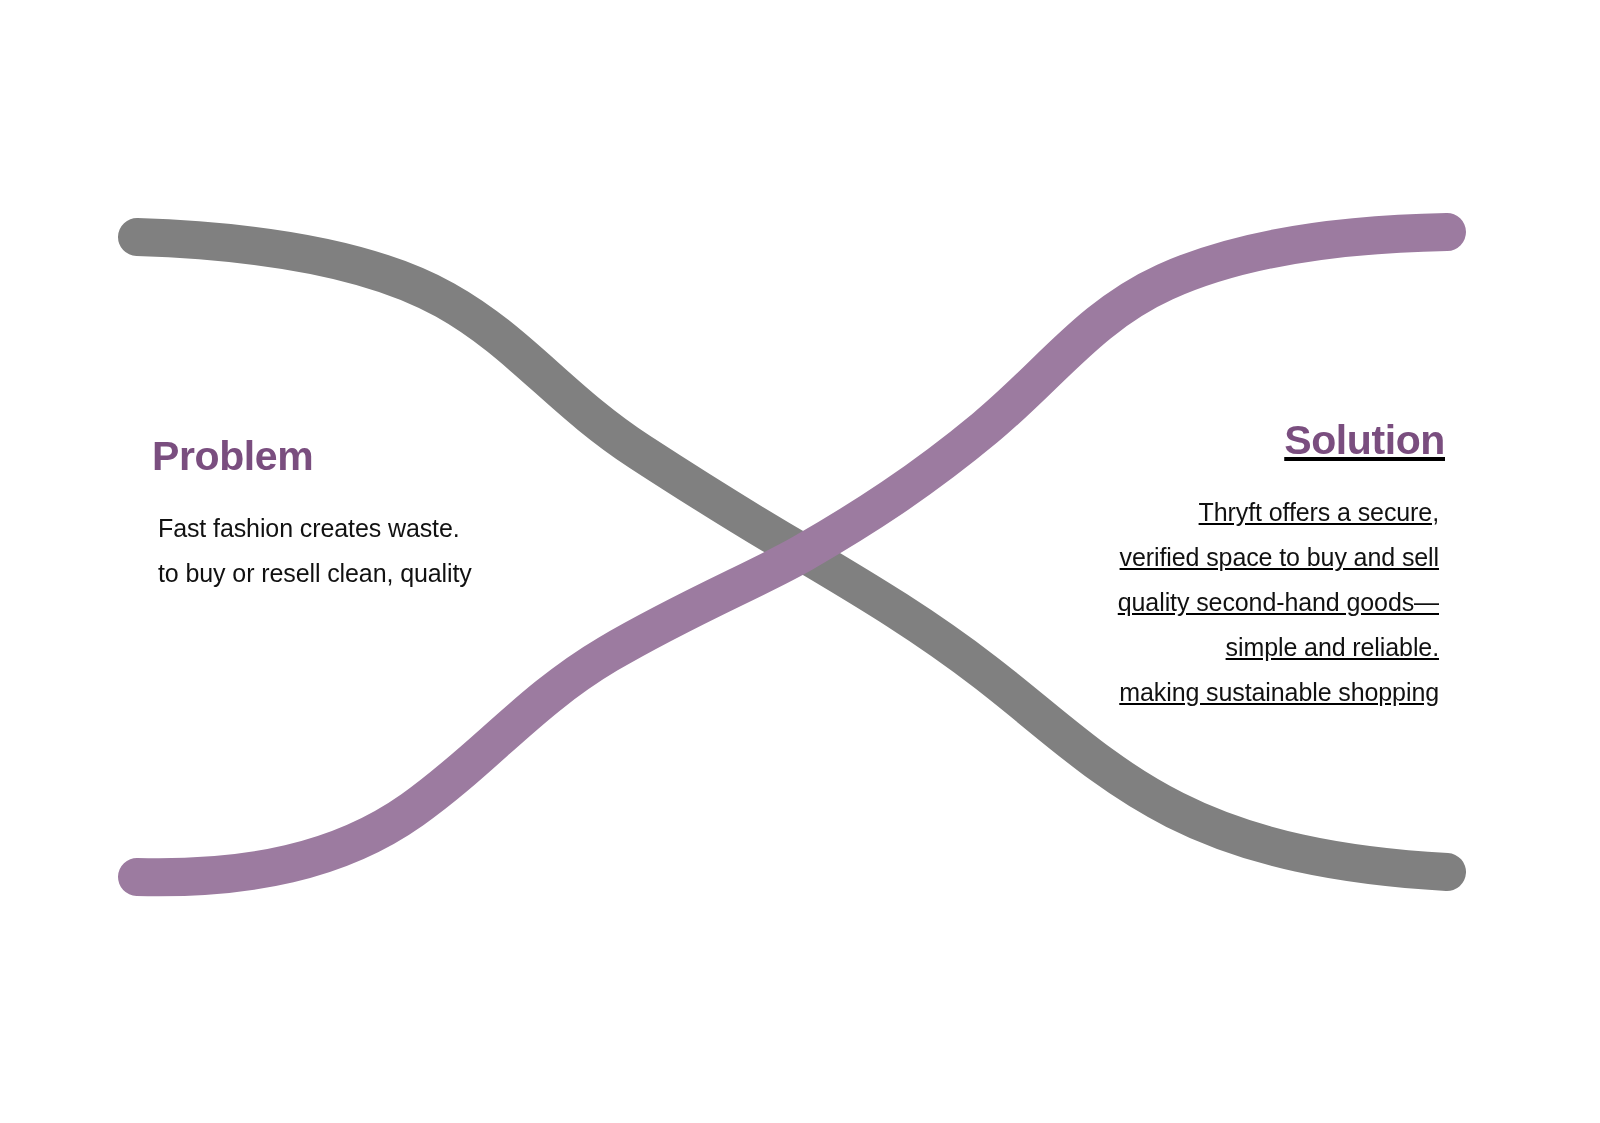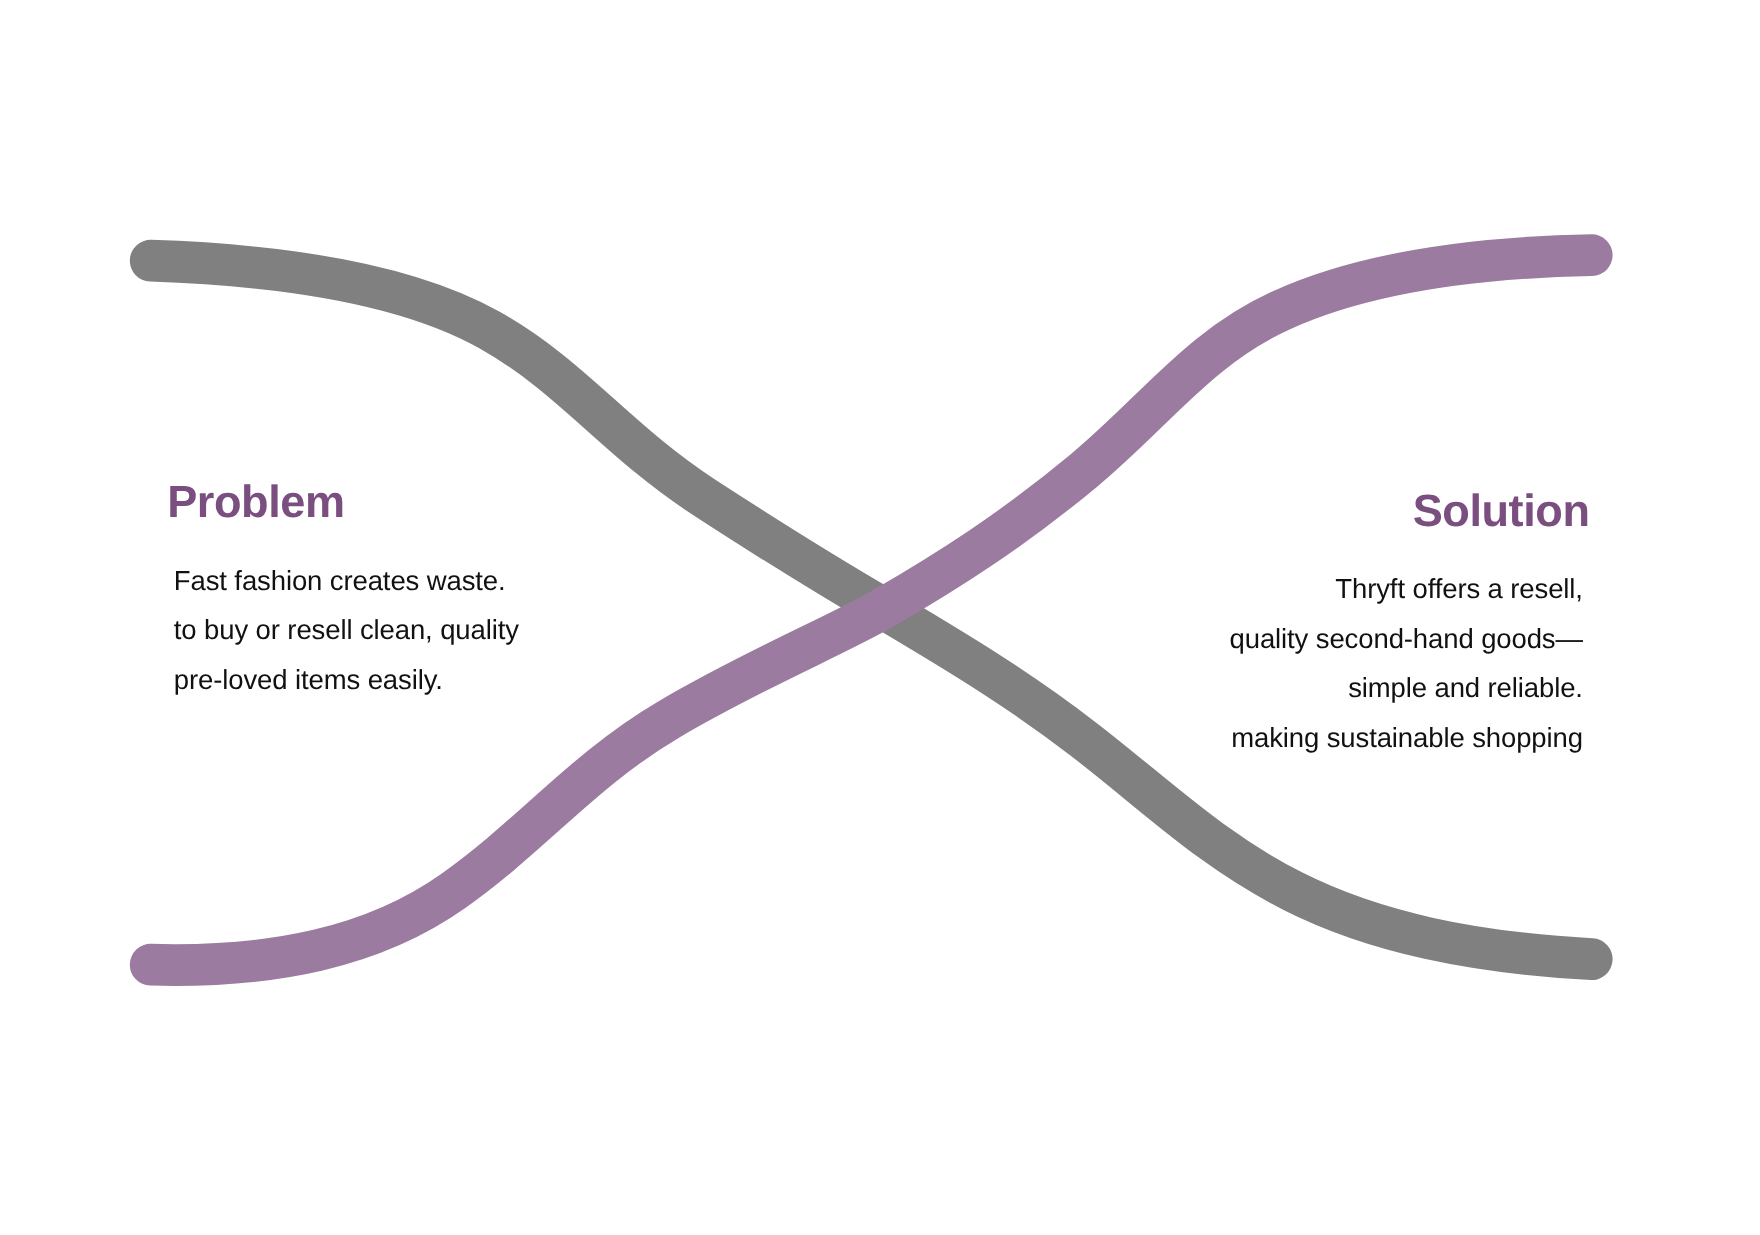--- a/index.html
+++ b/index.html
@@ -38,23 +38,24 @@
 
   #problem-block {
     left: 152px;
     top: 432px;
     width: 452px;
     text-align: left;
   }
 
   #solution-block {
     left: 955px;
-    top: 440px;
+    top: 416px;
     width: 490px;
     text-align: right;
+    text-decoration: underline;
   }
 
   .panel-heading {
     margin: 0;
     font-size: 41px;
     line-height: 48px;
     font-weight: bold;
     letter-spacing: -0.4px;
     color: #7a4e7f;
     white-space: nowrap;
@@ -100,27 +101,27 @@
                C 1050 374, 1090 316, 1165 282
                C 1240 248, 1340 234, 1447 232"></path>
     </g>
   </svg>
 
   <div class="text-block" id="problem-block">
     <h2 class="panel-heading" style="color: rgb(122, 78, 127);">Problem</h2>
     <p class="panel-body" style="color: rgb(17, 17, 17);">
       <span class="line">Fast fashion creates waste.</span>
       <span class="line">to buy or resell clean, quality</span>
-      <span class="line">pre-loved items easily.</span>
     </p>
   </div>
 
   <div class="text-block" id="solution-block">
     <h2 class="panel-heading" style="color: rgb(122, 78, 127);">Solution</h2>
     <p class="panel-body" style="color: rgb(17, 17, 17);">
-      <span class="line">Thryft offers a resell,</span>
+      <span class="line">Thryft offers a secure,</span>
+      <span class="line">verified space to buy and sell</span>
       <span class="line">quality second-hand goods—</span>
       <span class="line">simple and reliable.</span>
       <span class="line">making sustainable shopping</span>
     </p>
   </div>
 
 </div>
 
 </body></html>

